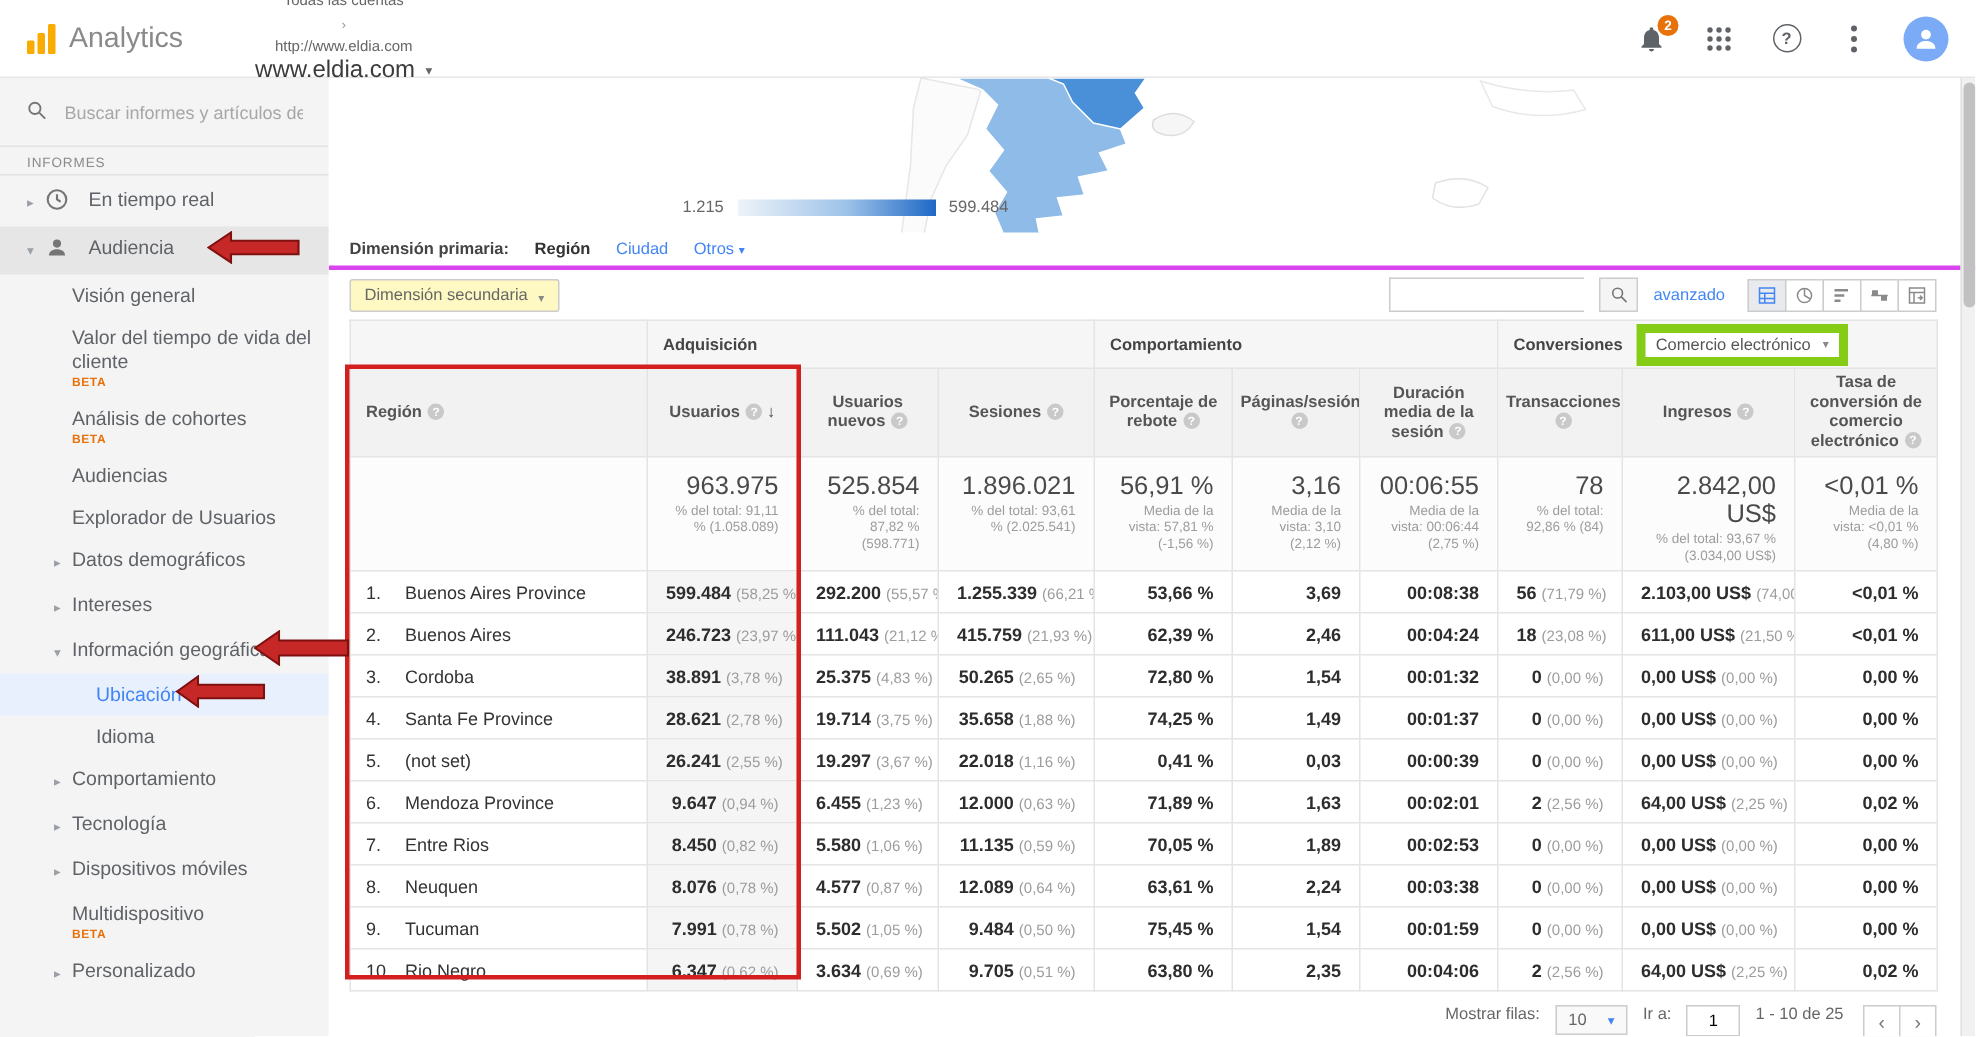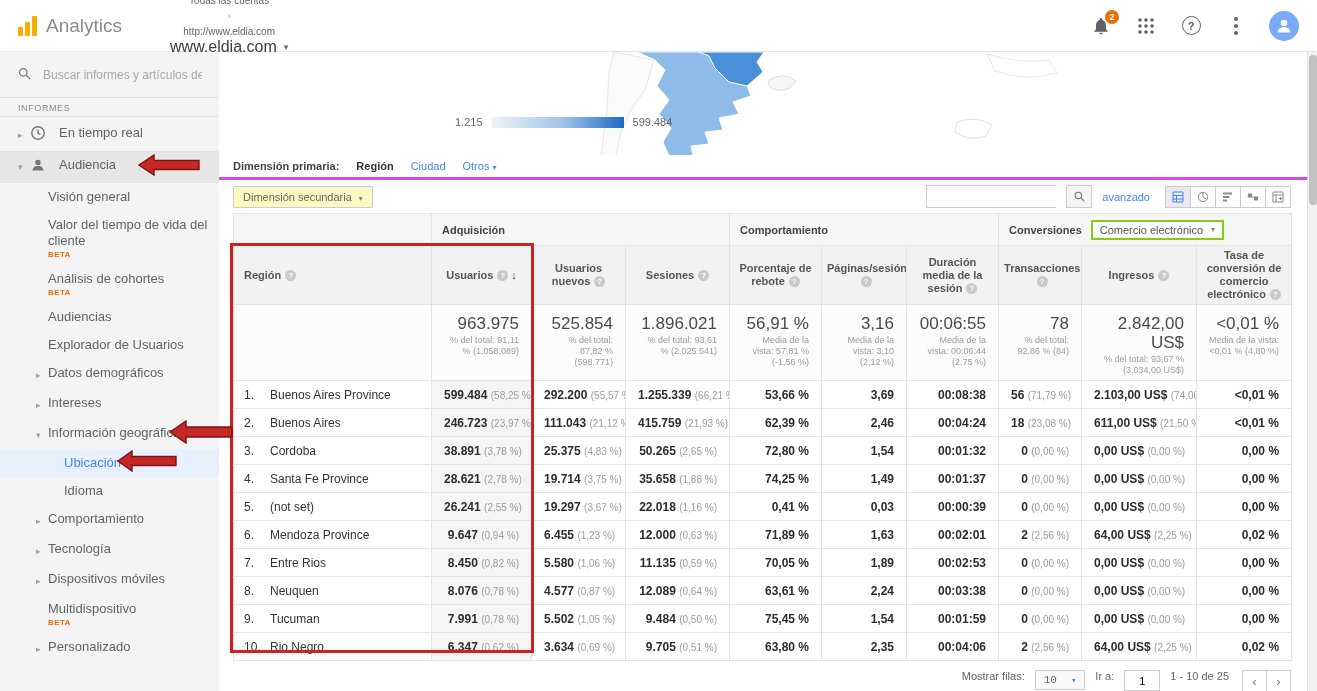--- a/index.html
+++ b/index.html
@@ -46,21 +46,21 @@
   .nav-item.selected { background:#e8f0fe; }
   .nav-item.selected .lbl { color:#4285f4; }
   .beta { color:#e8710a; font-size:8px; letter-spacing:.4px; font-weight:bold; }
   .beta-block { display:block; line-height:9px; margin-top:1px; }
   .nav-arrow { position:absolute; top:50%; transform:translateY(-50%); z-index:10; pointer-events:none; }
 
   
   .main { flex:1; position:relative; background:#fff; overflow:hidden; }
   .map-area { height:103px; position:relative; overflow:hidden; }
   .map-svg { position:absolute; left:300px; top:0; }
-  .legend { position:absolute; left:236px; top:64px; display:flex; align-items:flex-end; gap:9px; font-size:11px; color:#666; }
+  .legend { position:absolute; left:236px; top:80px; display:flex; align-items:flex-end; gap:9px; font-size:11px; color:#666; }
   .legend-bar { width:132px; height:11px; background:linear-gradient(to right,#eef3f9 0%,#9dc2e8 55%,#1e68c6 100%); }
 
   .dim-row { height:25px; display:flex; align-items:center; gap:17px; padding-left:14px; font-size:11px; border-bottom:3px solid #d946ef; }
   .dim-label { font-weight:bold; color:#444; }
   .dim-selected { color:#333; font-weight:bold; cursor:pointer; }
   .dim-link { color:#4285f4; cursor:pointer; }
   .dim-link .caret { font-size:8px; }
 
   .toolbar-row { height:33px; display:flex; align-items:center; justify-content:space-between; padding:0 26px 0 14px; }
   .sec-dim-btn { border:1px solid #ccc; background:#fef9c3; border-radius:2px; color:#666; font-size:11px; padding:4px 9px; display:flex; align-items:flex-end; gap:7px; cursor:pointer; }
@@ -72,41 +72,41 @@
   .view-group { display:flex; }
   .view-btn { width:26px; height:22px; border:1px solid #ccc; background:#fff; margin-left:-1px; display:flex; align-items:center; justify-content:center; color:#8a8a8a; cursor:pointer; }
   .view-btn.active { background:#e8eaed; color:#4285f4; }
 
   
   .table-wrap { position:relative; }
   .report-table { border-collapse:collapse; table-layout:fixed; width:1058px; margin-left:14px; font-size:12px; color:#333; }
   .report-table th, .report-table td { border:1px solid #e4e4e4; overflow:hidden; }
   .group-row th { height:32px; background:#f6f6f6; font-size:11px; font-weight:bold; color:#444; text-align:left; padding:0 10px; }
   .conv-cell { display:flex; align-items:center; gap:9px; }
-  .conv-select { border:2px solid #84cc16; background:#fff; font-weight:normal; color:#555; font-size:11px; padding:2px 7px; display:inline-flex; align-items:center; gap:8px; cursor:pointer; }
+  .conv-select { border:6px solid #84cc16; background:#fff; font-weight:normal; color:#555; font-size:11px; padding:2px 7px; display:inline-flex; align-items:center; gap:8px; cursor:pointer; }
   .conv-select .caret { font-size:8px; color:#888; }
   .cols-row th { height:58px; background:#f2f2f2; font-size:11px; font-weight:bold; color:#555; text-align:center; vertical-align:middle; padding:3px 5px; line-height:13px; }
   .cols-row th.h-region { text-align:left; padding-left:10px; }
   .help { display:inline-block; width:11px; height:11px; line-height:11px; border-radius:50%; background:#c9c9c9; color:#fff; font-size:8px; font-weight:bold; text-align:center; margin-left:4px; vertical-align:1px; cursor:pointer; }
   .sort { color:#444; font-size:11px; margin-left:3px; }
   .totals-row td { height:64px; background:#fcfcfc; text-align:right; vertical-align:top; padding:9px 12px 4px; }
   .totals-row .big { display:block; font-size:17px; color:#4a4a4a; line-height:19px; }
   .totals-row .sub { display:block; font-size:9px; color:#9c9c9c; line-height:11px; margin-top:2px; }
   .data-row td { height:28px; padding:0 12px; text-align:right; white-space:nowrap; }
   .data-row .c-region { text-align:left; padding-left:10px; }
   .rank { display:inline-block; width:26px; color:#333; }
   .region-name { color:#333; cursor:pointer; }
   .val { font-weight:bold; color:#2d2d2d; }
   .pct { color:#9c9c9c; font-size:10px; }
   .c-sorted { background:#f5f5f5; }
   .red-box { position:absolute; left:11px; top:30px; width:304px; height:410px; border:3px solid #d21f1f; z-index:5; pointer-events:none; }
 
   
   .table-footer { width:1058px; margin:9px 0 0 14px; display:flex; justify-content:flex-end; align-items:flex-start; gap:10px; font-size:11px; color:#666; }
-  .rows-select { border:1px solid #ccc; background:#f9f9f9; padding:3px 8px; display:flex; align-items:center; gap:14px; cursor:pointer;font-family:Liberation Mono, monospace; }
+  .rows-select { border:1px solid #ccc; background:#f9f9f9; padding:3px 8px; display:flex; align-items:center; gap:14px; cursor:pointer; }
   .rows-select .caret { color:#4285f4; font-size:9px; }
   .goto-input { width:36px; height:21px; border:1px solid #ccc; text-align:center; font-size:11px; outline:none; }
   .pager { display:flex; margin-left:4px; }
   .pager-btn { width:25px; height:22px; border:1px solid #ccc; background:#fff; margin-left:-1px; display:flex; align-items:center; justify-content:center; color:#777; font-size:13px; cursor:pointer; }
 
   
   .vscroll { position:absolute; right:0; top:52px; width:10px; height:639px; background:#f1f1f1; border-left:1px solid #e0e0e0; z-index:8; }
   .vscroll .thumb { position:absolute; top:3px; left:1px; width:8px; height:150px; background:#c1c1c1; border-radius:4px; }
 </style>
 </head>

